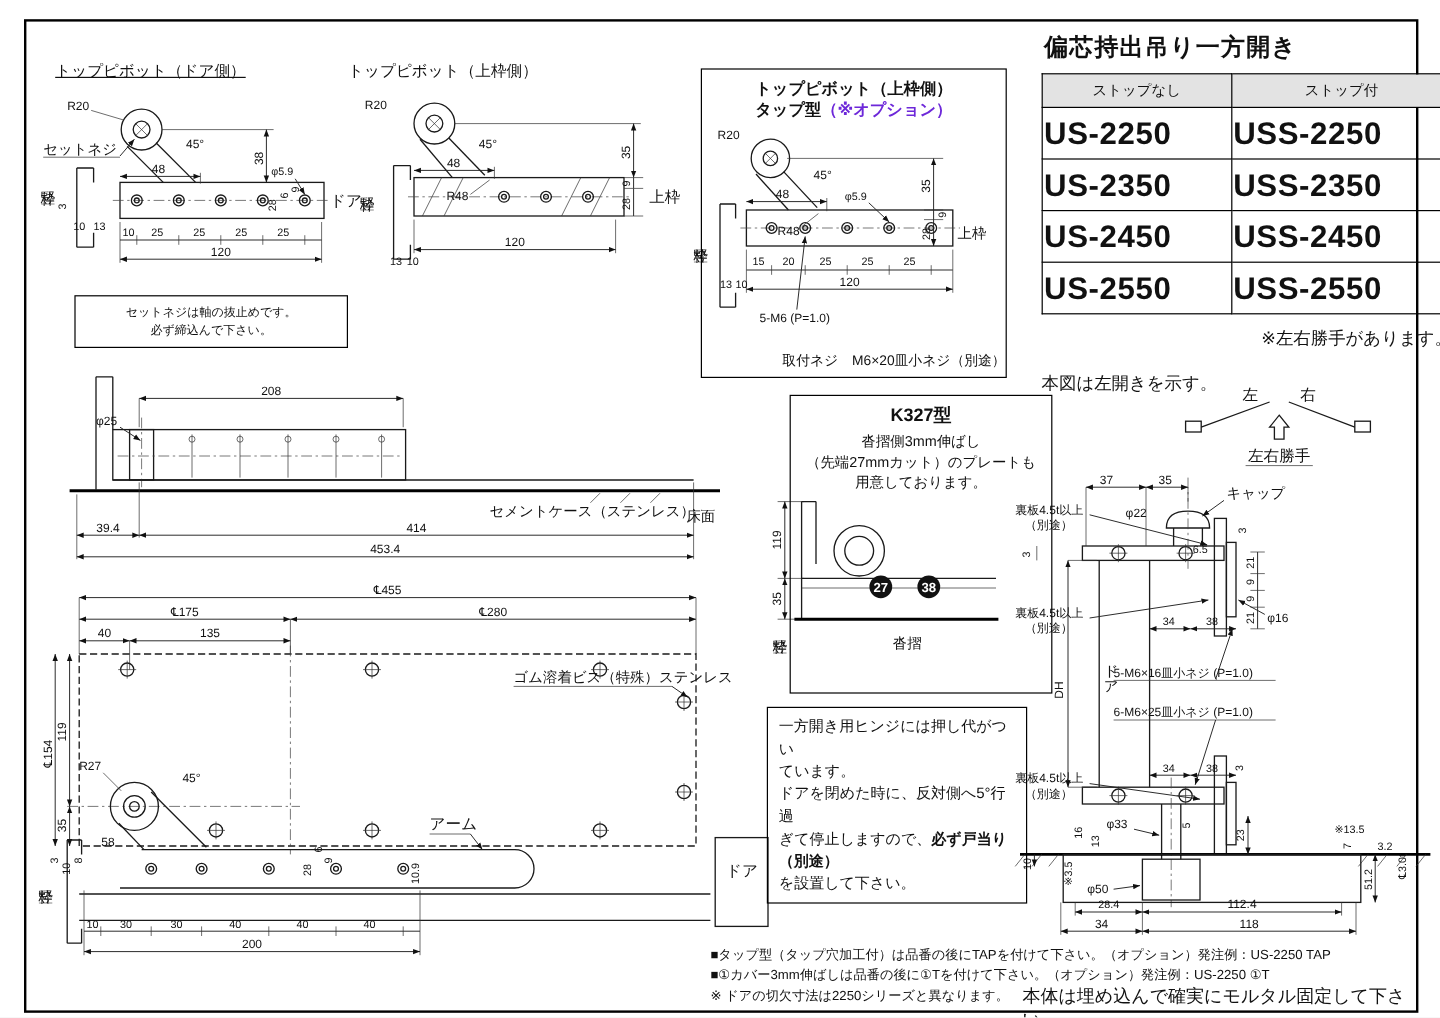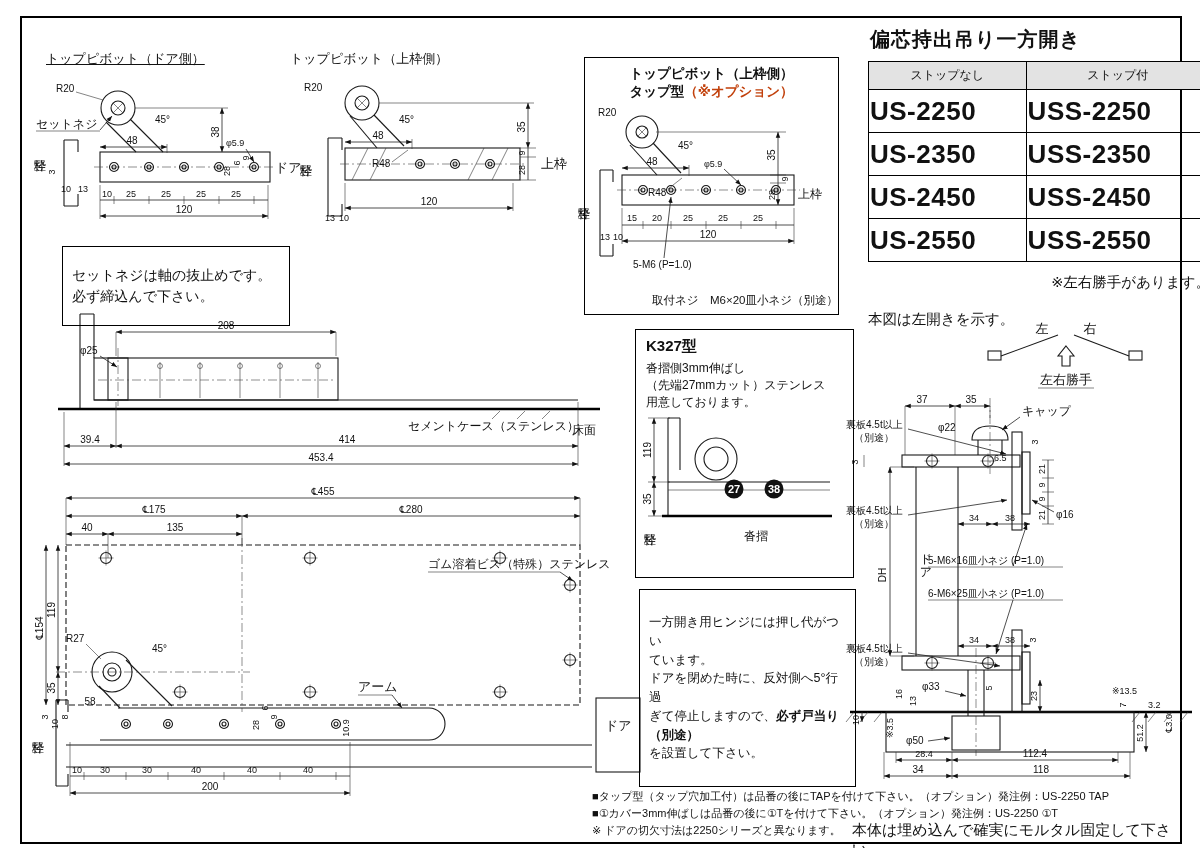--- a/index.html
+++ b/index.html
@@ -14,35 +14,35 @@
   svg .vt{writing-mode:vertical-rl;text-orientation:upright;font-size:12px;}
   svg .ln{stroke:#1a1a1a;stroke-width:1.1;fill:none;}
   svg .thin{stroke:#333;stroke-width:0.6;fill:none;}
   svg .dim{stroke:#222;stroke-width:0.8;fill:none;}
   svg .thk{stroke:#000;stroke-width:2.4;fill:none;}
   svg .dsh{stroke-dasharray:6 3;}
   svg .cl{stroke:#444;stroke-width:0.6;stroke-dasharray:9 3 2 3;fill:none;}
   svg .wt{fill:#fff;font-weight:bold;font-size:11px;}
   .ov{position:absolute;}
   .d-title{font-size:13px;}
-  .note-box{border:1px solid #000;background:transparent;padding:18px 9px;font-size:14px;line-height:1.5;}
+  .note-box{border:1px solid #000;background:transparent;padding:6px 9px;font-size:10px;line-height:1.5;text-align:center;}
   .tap-box{border:1.5px solid #000;}
   .tap-t{position:absolute;top:7px;left:0;width:100%;text-align:center;font-size:13.5px;font-weight:bold;line-height:1.35;}
-  .red{color:#c2410c;}
+  .red{color:#6d28d9;}
   .tap-cap{position:absolute;bottom:6px;left:0;width:100%;text-align:right;font-size:11.5px;}
   .tbl-heading{font-size:20px;font-weight:bold;margin:0 0 8px 2px;letter-spacing:1px;}
   table.ptable{border-collapse:collapse;width:100%;border-radius:15px;}
   .ptable th{border:1.3px solid #000;background:#e3e3e3;font-size:12px;font-weight:normal;padding:5px 0;}
   .ptable td{border:1.3px solid #000;font-size:26px;font-weight:bold;text-align:left;height:40px;letter-spacing:0.5px;}
   .note-r{text-align:right;font-size:14.5px;margin-top:11px;}
   .note-l{text-align:left;font-size:14.5px;margin-top:18px;}
   .k-box{border:1.2px solid #000;padding:7px 10px;}
   .k-title{font-size:15px;font-weight:bold;margin-bottom:4px;}
   .k-line{font-size:12px;line-height:1.4;}
-  .hinge-box{border:1px solid #000;padding:23px 9px;font-size:12.5px;line-height:1.5;}
+  .hinge-box{border:1px solid #000;padding:6px 9px;font-size:12.5px;line-height:1.5;}
   .foot{font-size:11px;line-height:1.55;}
   .mortar{font-size:15px;}
 </style>
 </head>
 <body>
 
 <div id="stage">
 <div id="frame"></div>
 
 <svg width="1200" height="848" viewBox="0 0 1200 848">
@@ -540,24 +540,24 @@
       <tr>
         <td>US-2550</td>
         <td>USS-2550</td>
       </tr>
     </tbody>
   </table>
   <div class="note-r">※左右勝手があります。</div>
   <div class="note-l">本図は左開きを示す。</div>
 </div>
 
-<div class="ov k-box" style="left:635px;top:329px;width:197px;height:233px;">
+<div class="ov k-box" style="left:658px;top:329px;width:197px;height:233px;text-align:center;">
   <div class="k-title">K327型</div>
   <div class="k-line">沓摺側3mm伸ばし</div>
-  <div class="k-line">（先端27mmカット）ステンレス</div>
+  <div class="k-line">（先端27mmカット）のプレートも</div>
   <div class="k-line">用意しております。</div>
 </div>
 
 <div class="ov hinge-box" style="left:639px;top:589px;width:197px;">
   <div>一方開き用ヒンジには押し代がつい</div>
   <div>ています。</div>
   <div>ドアを閉めた時に、反対側へ5°行過</div>
   <div><span>ぎて停止しますので、</span><span style="font-weight:bold;">必ず戸当り（別途）</span></div>
   <div>を設置して下さい。</div>
 </div>

